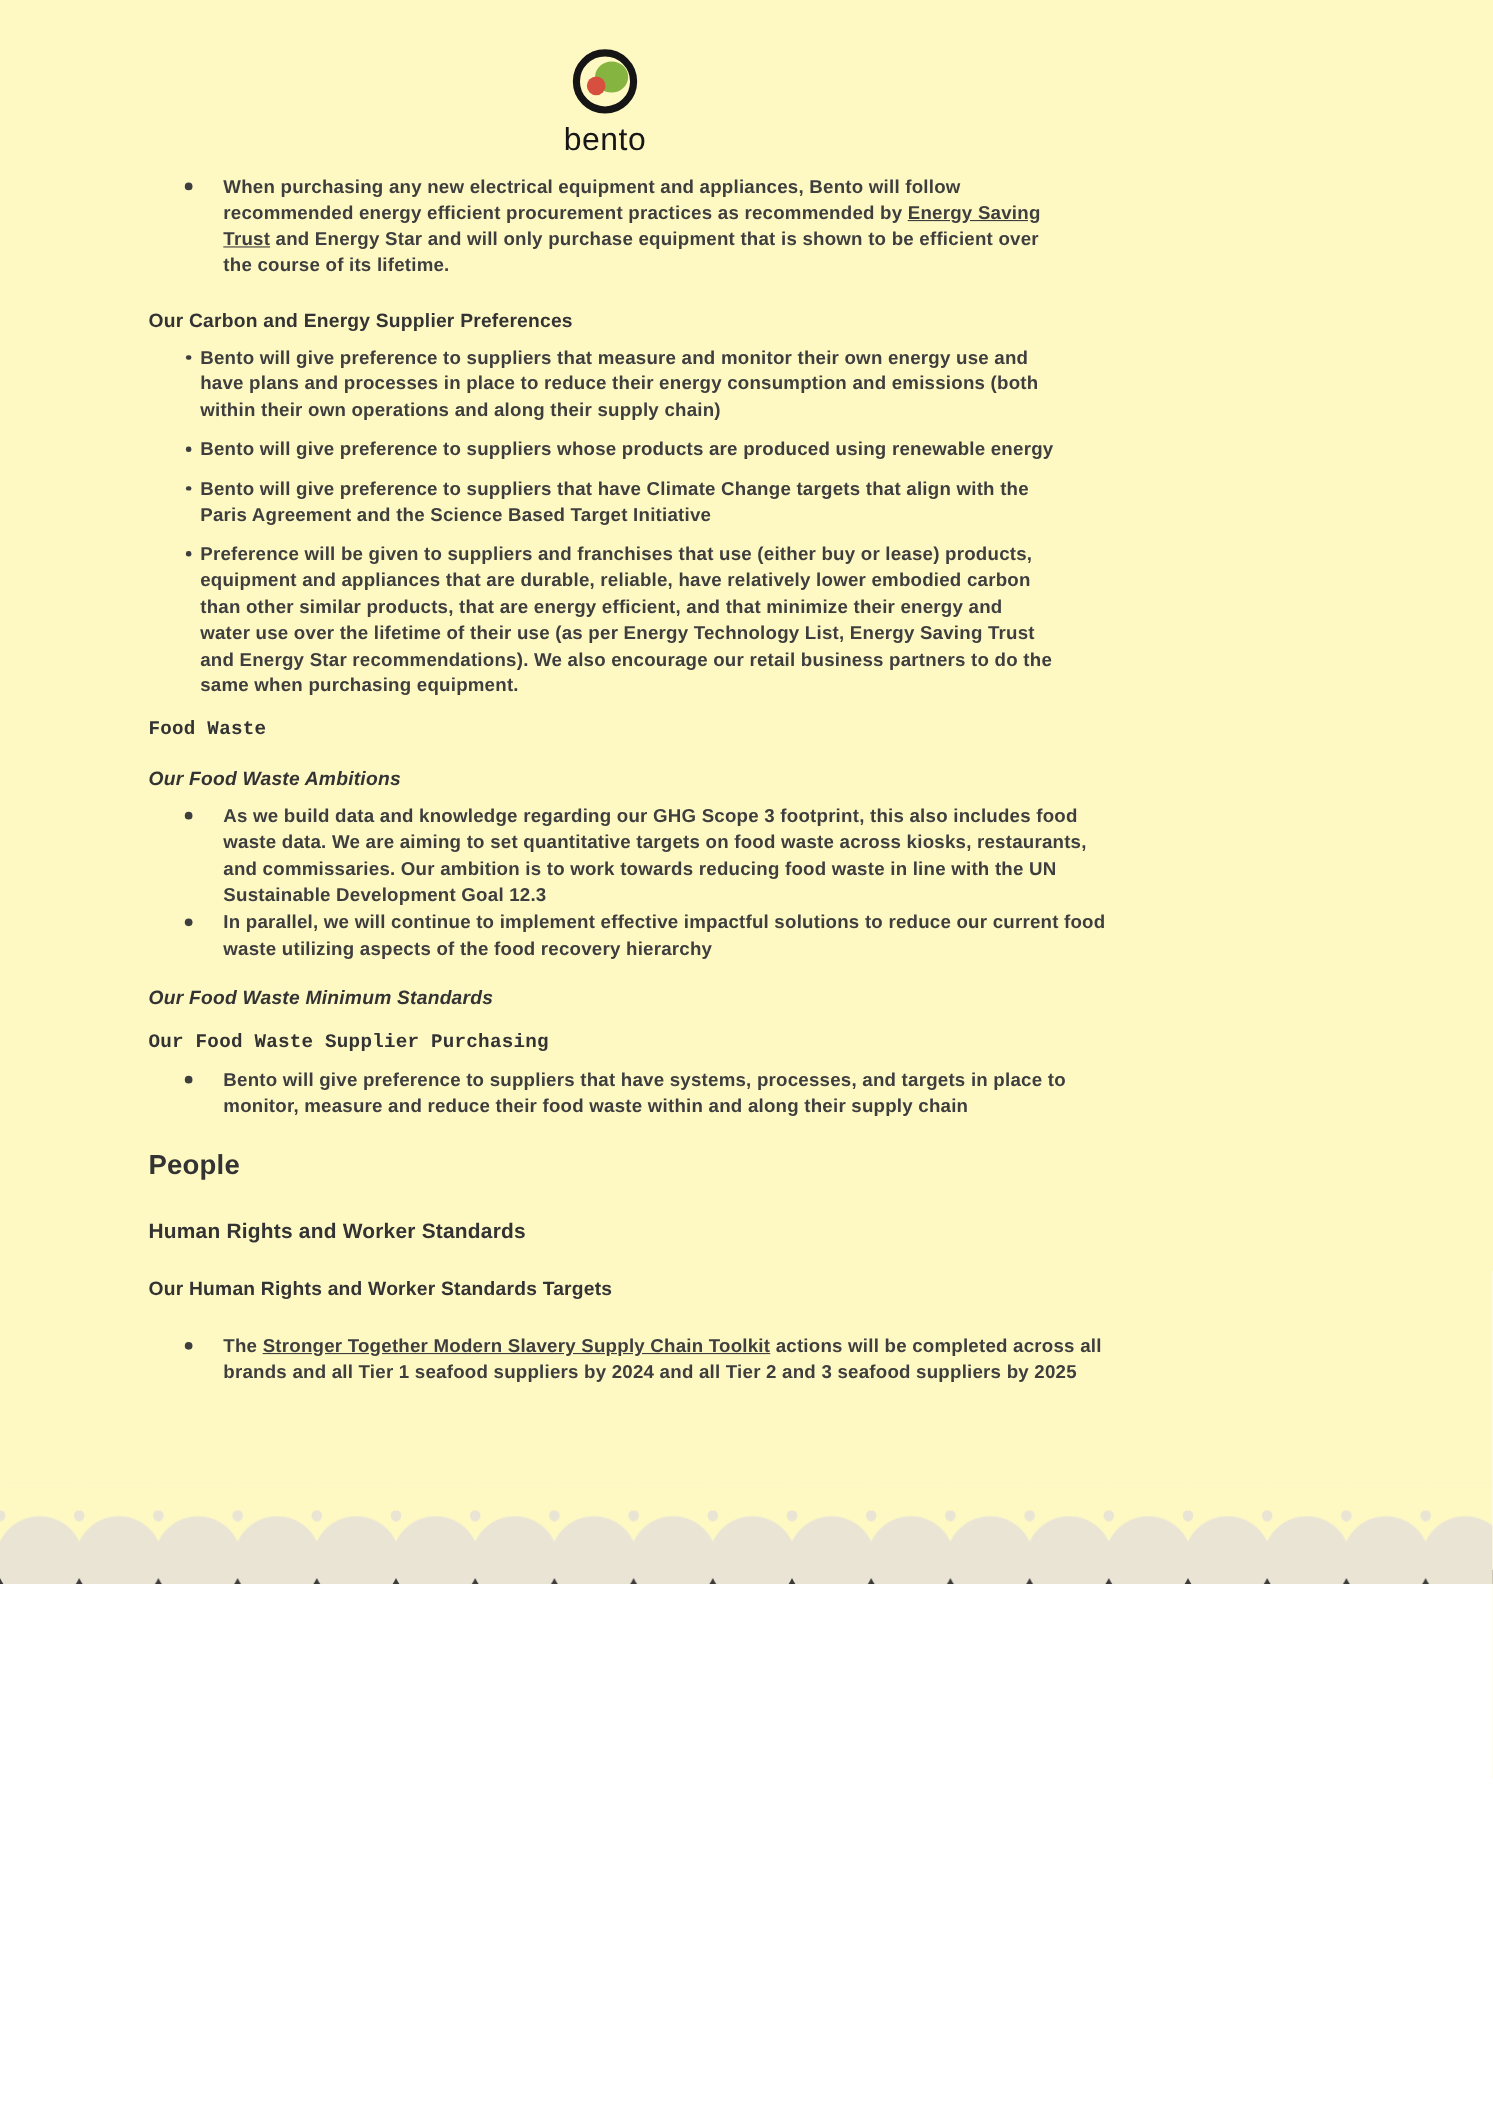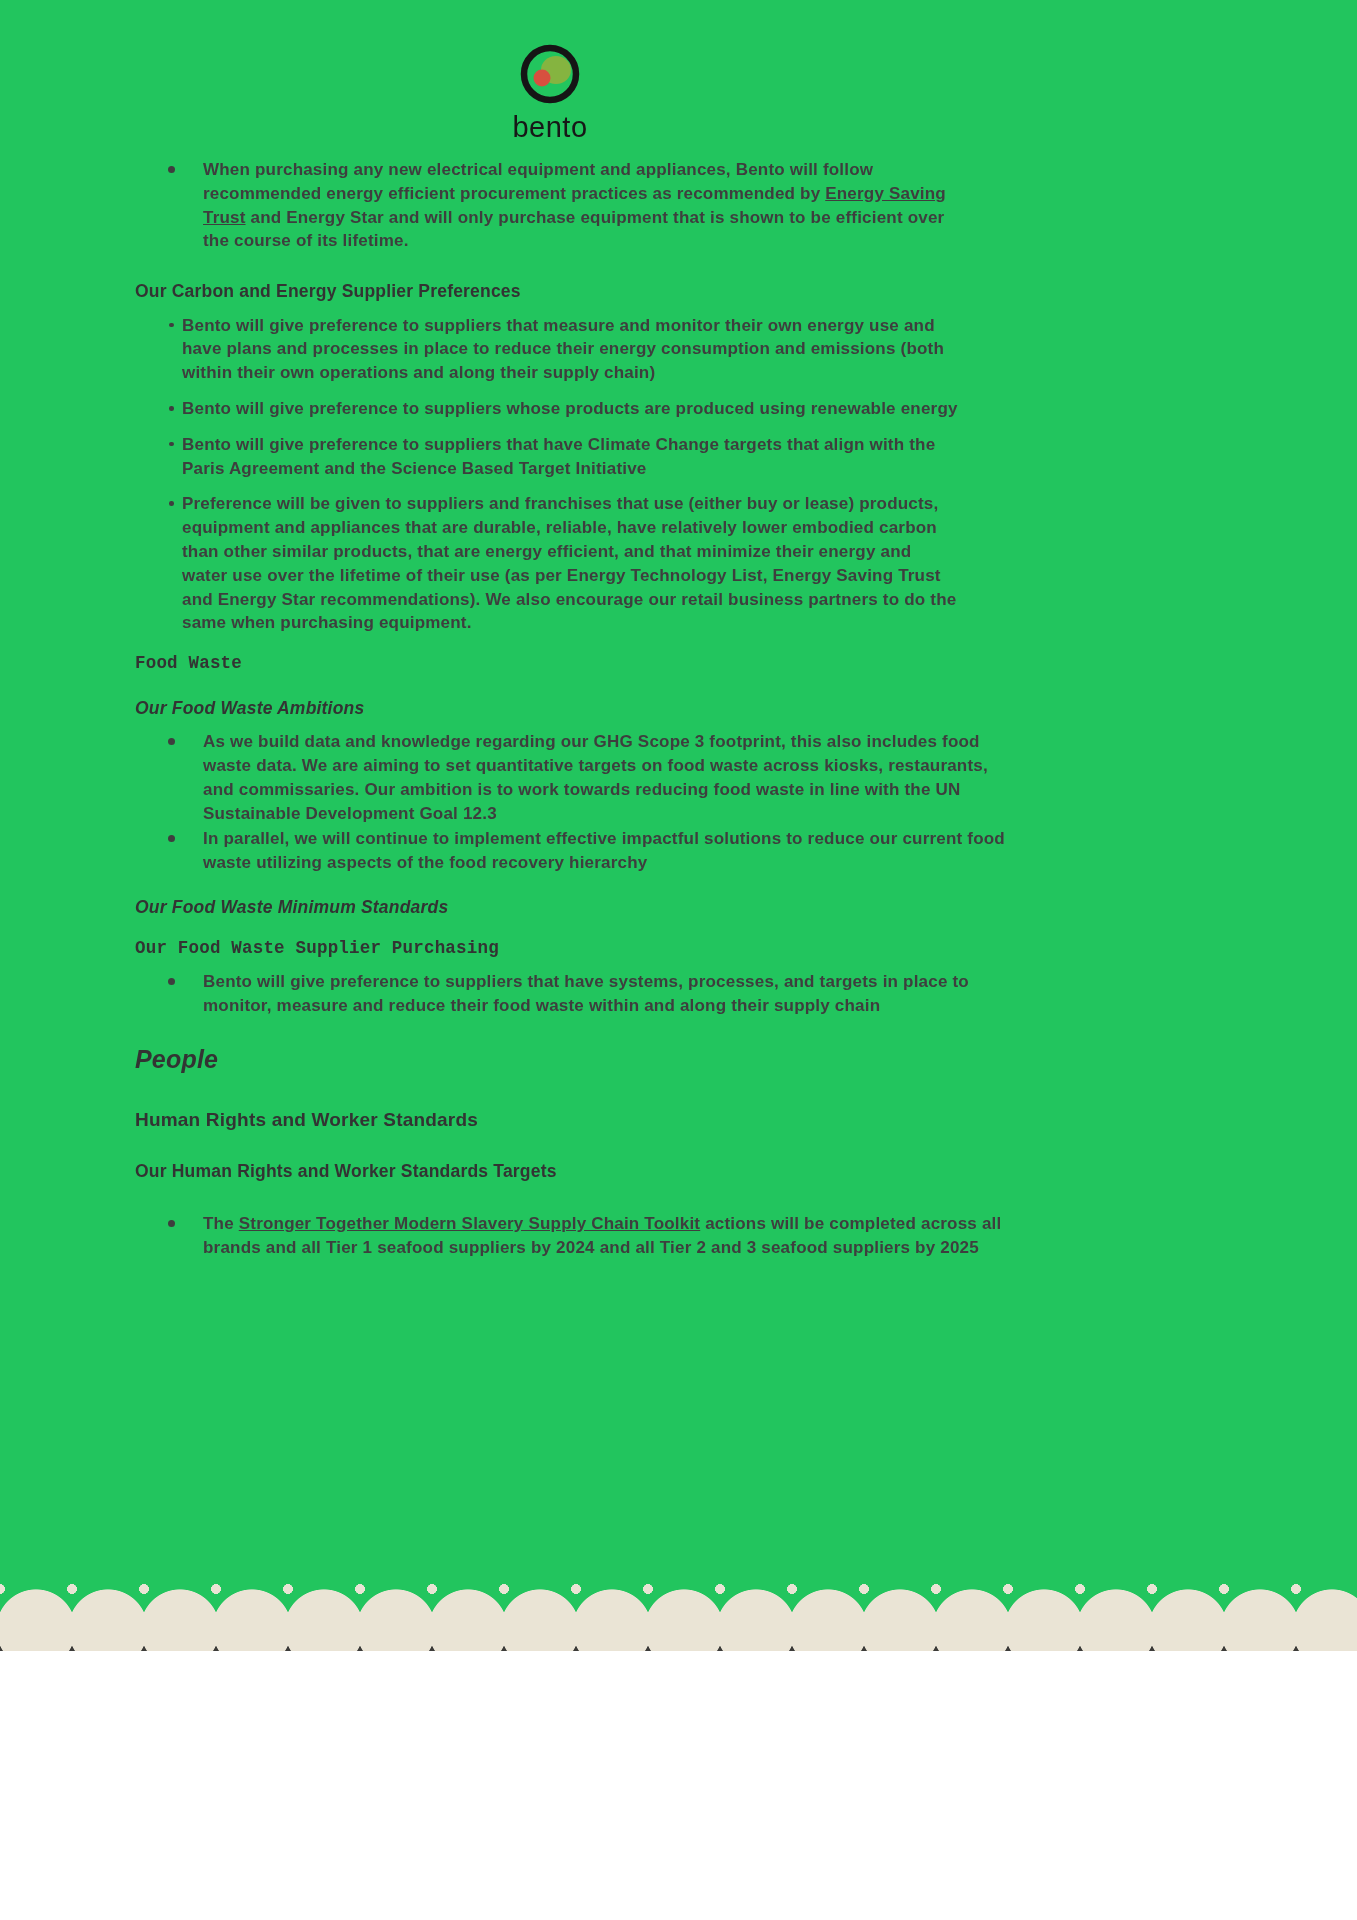--- a/index.html
+++ b/index.html
@@ -1,39 +1,39 @@
 <!DOCTYPE html>
 <html><head>
 <meta charset="utf-8">
 <style>
   html,body{margin:0;padding:0;background:#ffffff;}
   .page{
     position:relative;
-    width:1357px;height:1651px;
-    background:#22c55e;
+    width:1357px;height:1440px;
+    background:#fef9c3;
     font-family:"Liberation Sans","DejaVu Sans",sans-serif;
     color:#3e3e3e;
     overflow:hidden;
   }
   
   .logo{position:absolute;top:40px;left:490px;width:120px;text-align:center;}
   .logo svg{display:block;margin:0 auto;}
   .wordmark{font-size:29px;color:#171717;margin-top:1px;letter-spacing:0.5px;}
 
   
   .content{
     position:absolute;left:135px;top:158px;width:1095px;
     font-size:17px;line-height:1.40;letter-spacing:0.2px;
   }
   h1,h2,h3{color:#333333;letter-spacing:0.2px;}
   h3{font-size:17.5px;margin:26px 0 10px 0;}
   h3.tight{margin-bottom:0;}
   h3.gap-sm{margin-top:16px;font-family:Liberation Mono, monospace;}
   h3.gap-md{margin-top:20px;font-style:italic;}
-  h1.people{font-size:25px;margin:24px 0 0 0;font-style:italic;}
+  h1.people{font-size:25px;margin:24px 0 0 0;}
   h2.hr{font-size:19px;margin:30px 0 0 0;}
 
   ul.blist{list-style:none;margin:0;padding:0;}
   ul.blist li{position:relative;margin:0 0 10px 0;font-weight:bold;}
   ul.big li{padding-left:68px;}
   ul.big li::before{
     content:"";position:absolute;left:33px;top:8px;
     width:7px;height:7px;border-radius:50%;background:#3e3e3e;
   }
   ul.small li{padding-left:47px;}

